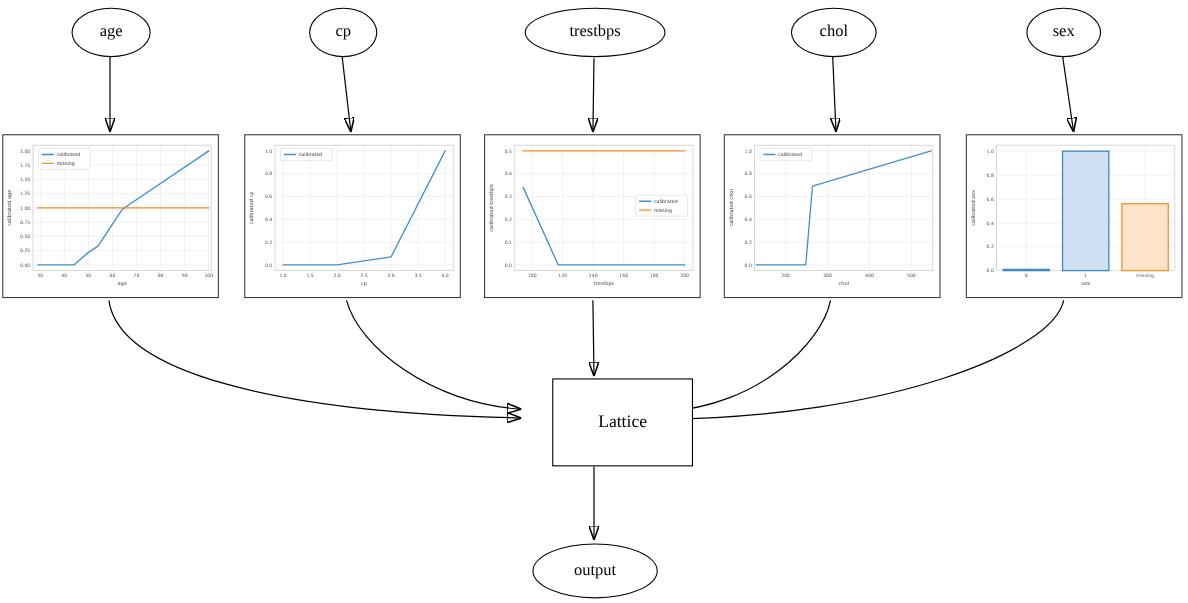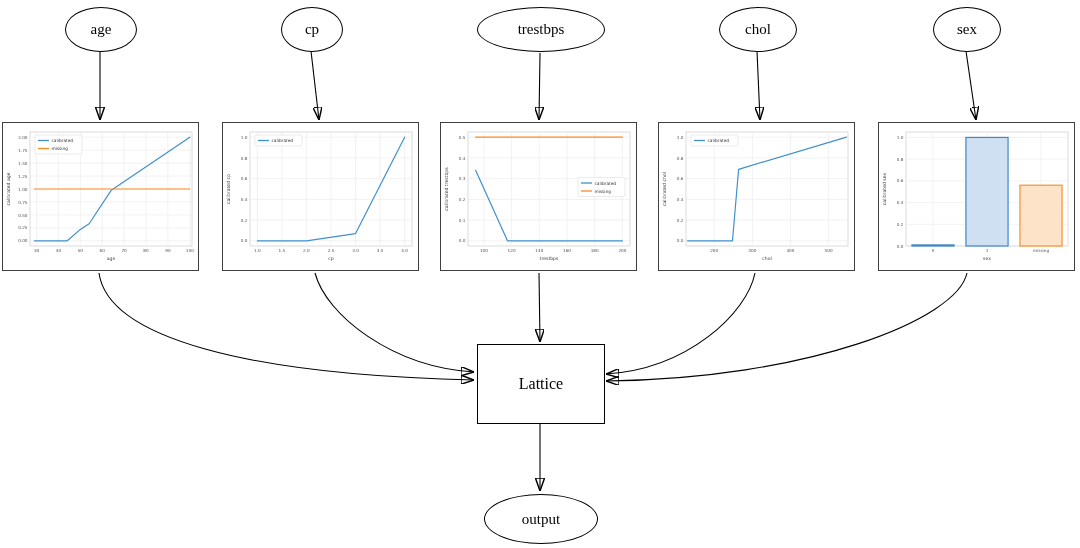--- a/index.html
+++ b/index.html
@@ -1,23 +1,23 @@
 <!DOCTYPE html>
 <html><head>
 <meta charset="utf-8">
 <style>
   html,body{margin:0;padding:0;background:#ffffff;}
   .canvas{position:relative;width:1080px;height:548px;background:#ffffff;overflow:hidden;
-          font-family:"Liberation Serif", serif;}
+          font-family:"Liberation Serif", serif;border-radius:20px;}
   .edges-layer{position:absolute;left:0;top:0;width:1080px;height:548px;z-index:1;}
   .edges-layer path{fill:none;stroke:#000;stroke-width:1.1;}
   .node-ellipse{position:absolute;z-index:2;background:#fff;border:1px solid #000;border-radius:50%;
           display:flex;align-items:center;justify-content:center;font-size:15px;color:#000;}
   .lattice-box{position:absolute;z-index:2;background:#fff;border:1.6px solid #000;
-          display:flex;align-items:center;justify-content:center;font-size:16px;color:#000;}
+          display:flex;align-items:center;justify-content:center;font-size:16px;color:#000;margin-left:25px;}
   .plot-box{position:absolute;z-index:2;background:#fff;border:1.5px solid #3f3f3f;}
   .plot-box svg{display:block;}
   .chart-text{font-family:"DejaVu Sans", sans-serif;}
 </style>
 </head>
 <body>
 
 <div class="canvas">
 
   <svg class="edges-layer" viewBox="0 0 1080 548">

